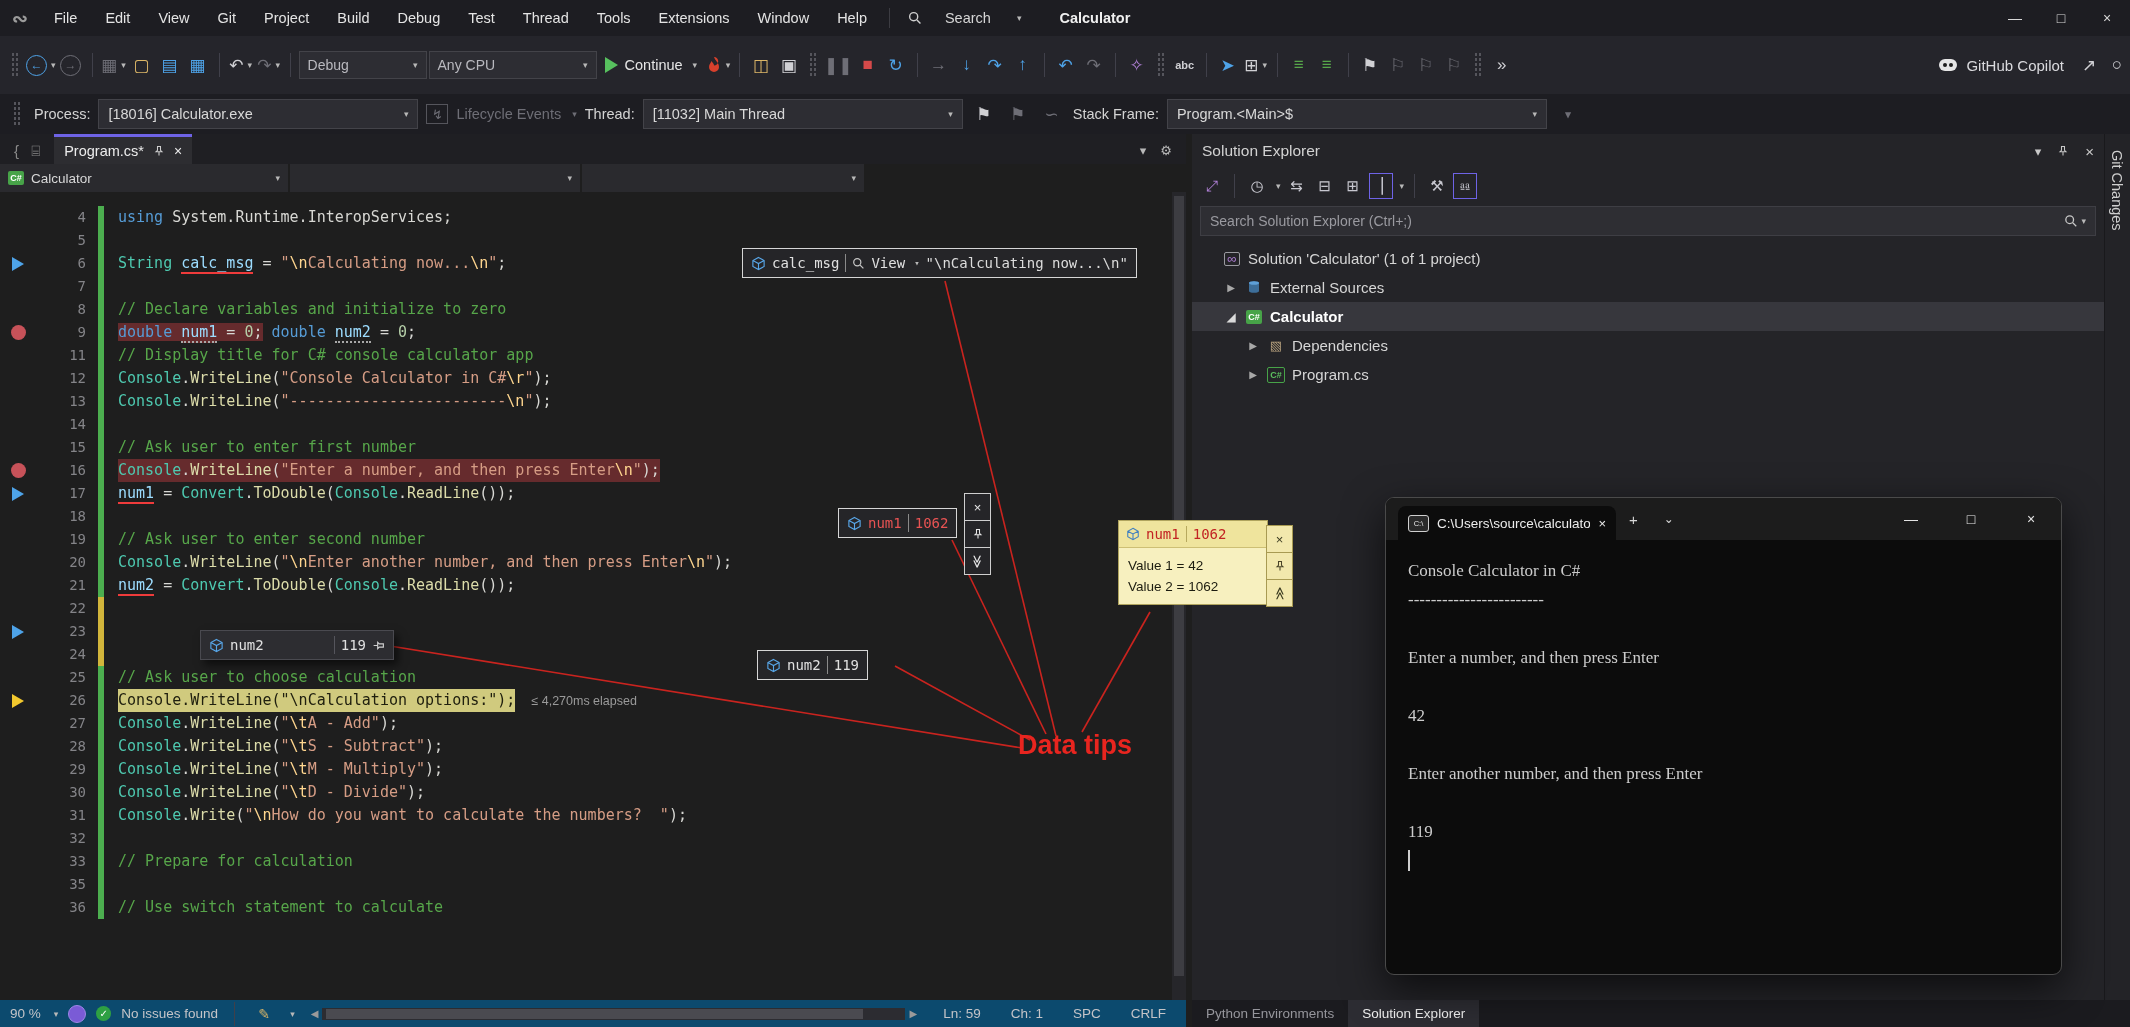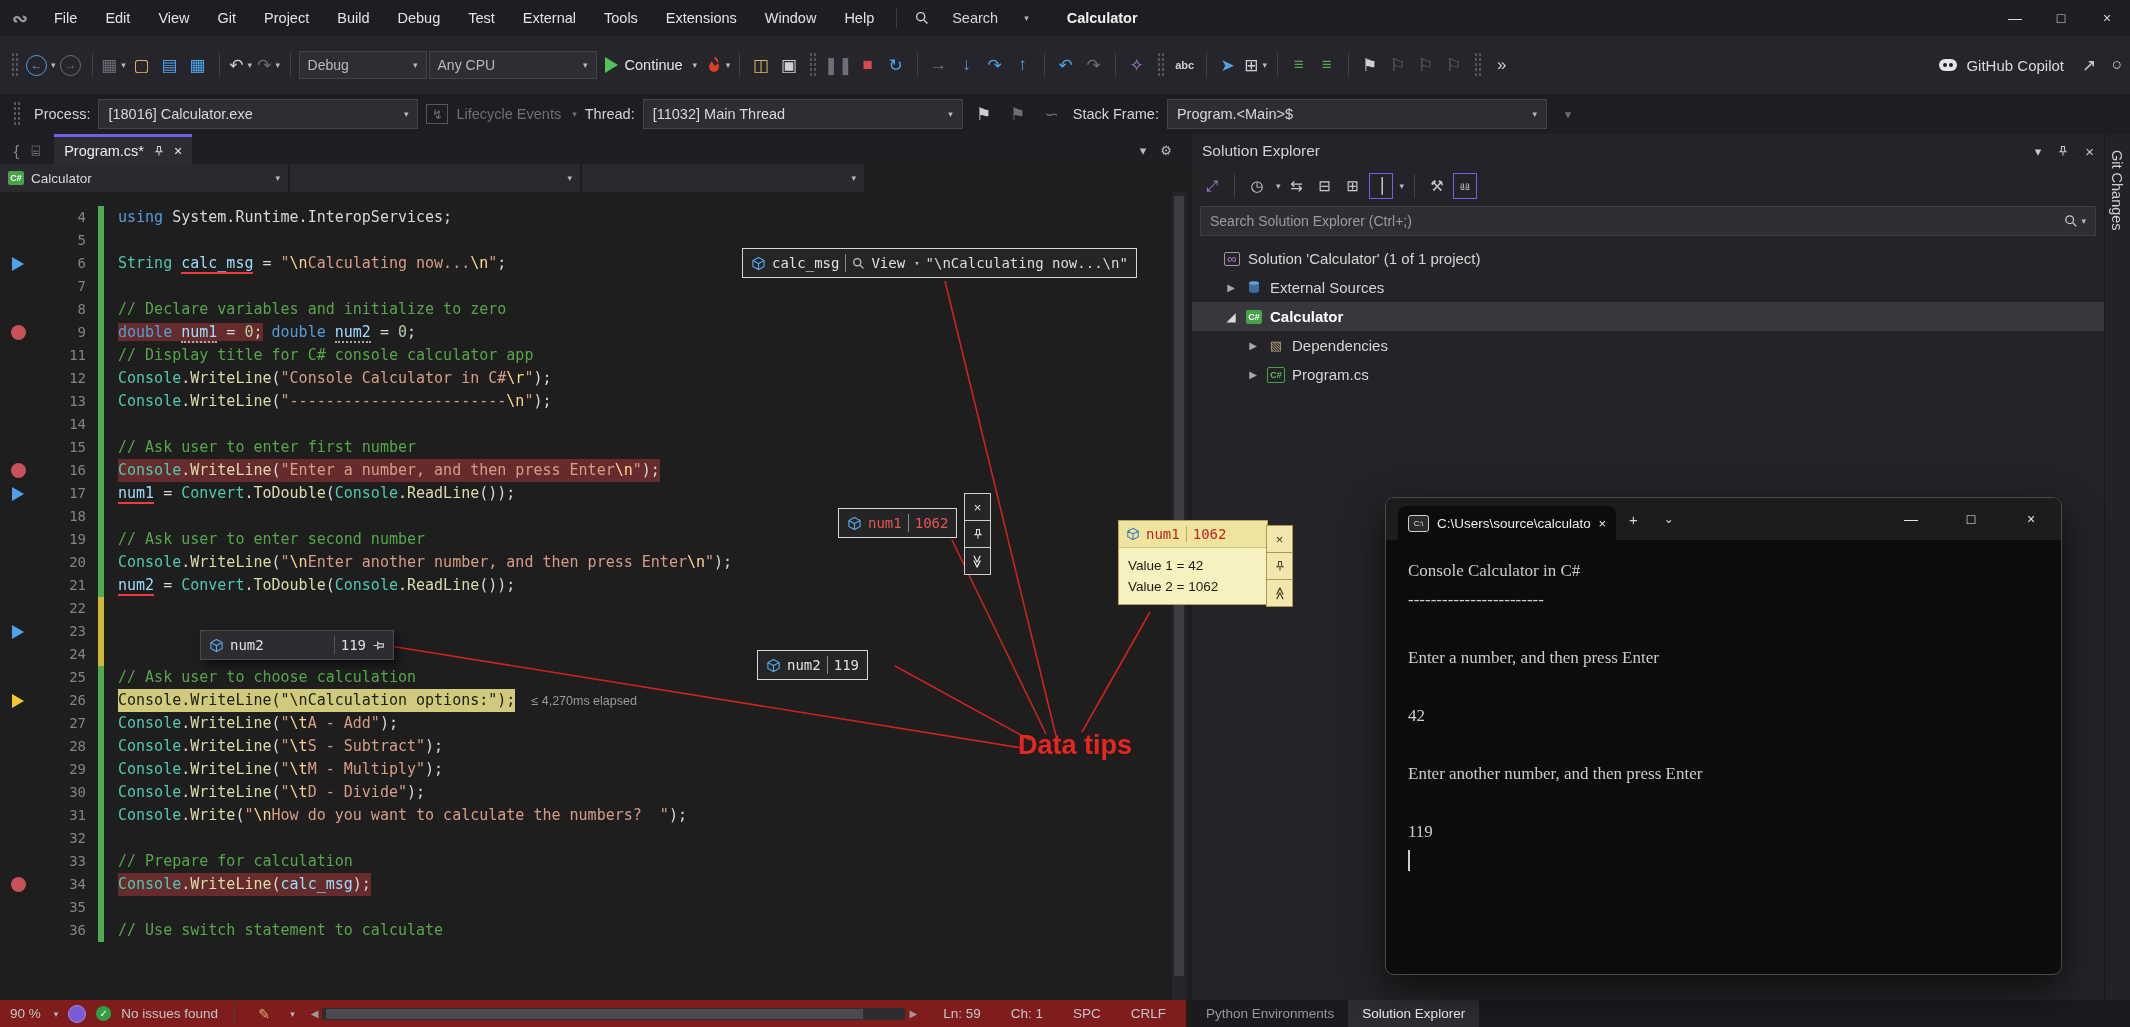--- a/index.html
+++ b/index.html
@@ -106,21 +106,21 @@
   #terminal{left:1385px;top:497px;width:677px;height:478px;background:#0c0c0c;border:1px solid #4a4a4a;border-radius:9px;z-index:40;box-shadow:0 14px 40px rgba(0,0,0,.65);overflow:hidden;box-sizing:border-box;}
   #term-bar{height:42px;background:#1c1c1c;display:flex;align-items:flex-end;}
   #term-tab{margin-left:12px;height:34px;width:218px;background:#0c0c0c;border-radius:8px 8px 0 0;display:flex;align-items:center;gap:8px;padding:0 10px;box-sizing:border-box;color:#ececec;font-size:13.5px;}
   #cmd-ico{width:19px;height:15px;border:1px solid #cfcfcf;border-radius:3px;font-size:7.5px;display:flex;align-items:center;justify-content:center;color:#e8e8e8;background:#2a2a2a;}
   .term-bar-btn{color:#d8d8d8;font-size:15px;padding:0 13px;height:42px;display:flex;align-items:center;}
   .term-win-btn{width:60px;height:42px;display:flex;align-items:center;justify-content:center;color:#e4e4e4;font-size:14px;}
   #term-body{padding:16px 0 0 22px;font-family:Liberation Serif, serif;font-size:17px;color:#cccccc;line-height:29px;white-space:pre;}
   #term-cursor{width:2px;height:21px;background:#cfcfcf;margin-top:4px;}
 
   
-  #statusbar{left:0;top:1000px;width:1186px;height:27px;background:#7f1d1d;display:flex;align-items:center;font-size:13.5px;color:#c4c4c8;gap:10px;padding:0 10px;box-sizing:border-box;}
+  #statusbar{left:0;top:1000px;width:1186px;height:27px;background:#0c4a6e;display:flex;align-items:center;font-size:13.5px;color:#c4c4c8;gap:10px;padding:0 10px;box-sizing:border-box;}
   #feedback-dot{width:16px;height:16px;border-radius:50%;background:#7a5bd6;border:1px solid #9d86e6;}
   .check-circle{width:15px;height:15px;border-radius:50%;background:var(--ok-green);color:#fff;font-size:10px;display:flex;align-items:center;justify-content:center;}
   #h-scroll{display:flex;align-items:center;gap:4px;flex:1;margin:0 6px;}
   #h-track{flex:1;height:12px;background:#2c2c31;position:relative;}
   #h-thumb{position:absolute;left:4px;top:1px;height:10px;width:92%;background:#4a4a50;}
   .sb-item{margin:0 10px;}
   #panel-tabs{left:1192px;top:1000px;width:938px;height:27px;background:#1b1b1f;display:flex;align-items:stretch;font-size:13.5px;}
   .ptab{display:flex;align-items:center;padding:0 14px;color:#96969c;}
   .ptab.active{background:#2d2d33;color:#f0f0f0;}
 
@@ -135,21 +135,21 @@
     <div id="vs-logo">∾</div>
     <div id="menubar" class="flex">
         <div class="menu-item">File</div>
         <div class="menu-item">Edit</div>
         <div class="menu-item">View</div>
         <div class="menu-item">Git</div>
         <div class="menu-item">Project</div>
         <div class="menu-item">Build</div>
         <div class="menu-item">Debug</div>
         <div class="menu-item">Test</div>
-        <div class="menu-item">External</div>
+        <div class="menu-item">Thread</div>
         <div class="menu-item">Tools</div>
         <div class="menu-item">Extensions</div>
         <div class="menu-item">Window</div>
         <div class="menu-item">Help</div>
       </div>
     <div class="tsep"></div>
     <div id="search-box">
       <svg class="mini" width="14" height="14" viewBox="0 0 16 16">
           <circle cx="6.5" cy="6.5" r="4.6" fill="none" stroke="#cfcfcf" stroke-width="1.6"></circle>
           <line x1="10.2" y1="10.2" x2="14.2" y2="14.2" stroke="#cfcfcf" stroke-width="1.6"></line>
@@ -328,21 +328,20 @@
       <div class="code-row"><div class="gut"></div><div class="lnum">24</div><div class="cbar y"></div><div class="ctext"></div></div>
       <div class="code-row"><div class="gut"></div><div class="lnum">25</div><div class="cbar g"></div><div class="ctext"><span class="tok cmt">// Ask user to choose calculation</span></div></div>
       <div class="code-row"><div class="gut"><span class="mk-arrow cur"></span></div><div class="lnum">26</div><div class="cbar g"></div><div class="ctext"><span class="linebg bg-cur"><span class="tok type">Console</span><span class="tok pln">.</span><span class="tok mth">WriteLine</span><span class="tok pln">(</span><span class="tok str">"</span><span class="tok esc">\n</span><span class="tok str">Calculation options:"</span><span class="tok pln">);</span></span><span class="perf">≤ 4,270ms elapsed</span></div></div>
       <div class="code-row"><div class="gut"></div><div class="lnum">27</div><div class="cbar g"></div><div class="ctext"><span class="tok type">Console</span><span class="tok pln">.</span><span class="tok mth">WriteLine</span><span class="tok pln">(</span><span class="tok str">"</span><span class="tok esc">\t</span><span class="tok str">A - Add"</span><span class="tok pln">);</span></div></div>
       <div class="code-row"><div class="gut"></div><div class="lnum">28</div><div class="cbar g"></div><div class="ctext"><span class="tok type">Console</span><span class="tok pln">.</span><span class="tok mth">WriteLine</span><span class="tok pln">(</span><span class="tok str">"</span><span class="tok esc">\t</span><span class="tok str">S - Subtract"</span><span class="tok pln">);</span></div></div>
       <div class="code-row"><div class="gut"></div><div class="lnum">29</div><div class="cbar g"></div><div class="ctext"><span class="tok type">Console</span><span class="tok pln">.</span><span class="tok mth">WriteLine</span><span class="tok pln">(</span><span class="tok str">"</span><span class="tok esc">\t</span><span class="tok str">M - Multiply"</span><span class="tok pln">);</span></div></div>
       <div class="code-row"><div class="gut"></div><div class="lnum">30</div><div class="cbar g"></div><div class="ctext"><span class="tok type">Console</span><span class="tok pln">.</span><span class="tok mth">WriteLine</span><span class="tok pln">(</span><span class="tok str">"</span><span class="tok esc">\t</span><span class="tok str">D - Divide"</span><span class="tok pln">);</span></div></div>
       <div class="code-row"><div class="gut"></div><div class="lnum">31</div><div class="cbar g"></div><div class="ctext"><span class="tok type">Console</span><span class="tok pln">.</span><span class="tok mth">Write</span><span class="tok pln">(</span><span class="tok str">"</span><span class="tok esc">\n</span><span class="tok str">How do you want to calculate the numbers?  "</span><span class="tok pln">);</span></div></div>
       <div class="code-row"><div class="gut"></div><div class="lnum">32</div><div class="cbar g"></div><div class="ctext"></div></div>
       <div class="code-row"><div class="gut"></div><div class="lnum">33</div><div class="cbar g"></div><div class="ctext"><span class="tok cmt">// Prepare for calculation</span></div></div>
-      <div class="code-row"><div class="gut"><span class="mk-bp"></span></div><div class="lnum">34</div><div class="cbar g"></div><div class="ctext"><span class="linebg bg-bp"><span class="tok type">Console</span><span class="tok pln">.</span><span class="tok mth">WriteLine</span><span class="tok pln">(</span><span class="tok var">calc_msg</span><span class="tok pln">);</span></span></div></div>
       <div class="code-row"><div class="gut"></div><div class="lnum">35</div><div class="cbar g"></div><div class="ctext"></div></div>
       <div class="code-row"><div class="gut"></div><div class="lnum">36</div><div class="cbar g"></div><div class="ctext"><span class="tok cmt">// Use switch statement to calculate</span></div></div>
     </div>
 
   <div id="v-scroll" class="abs">
       <div id="v-thumb"></div>
     </div>
 
   <svg id="annot-svg">
     <line x1="945" y1="281" x2="1056" y2="736"></line>

